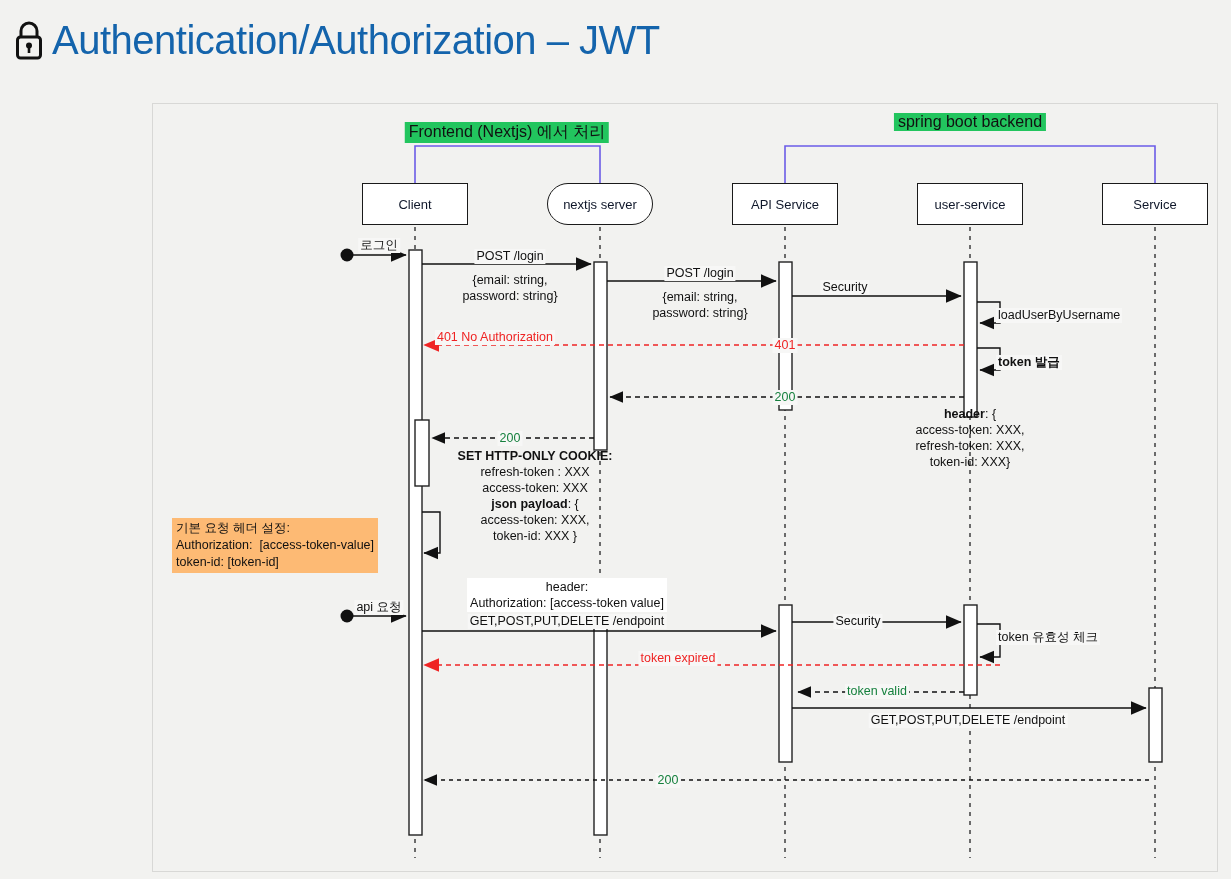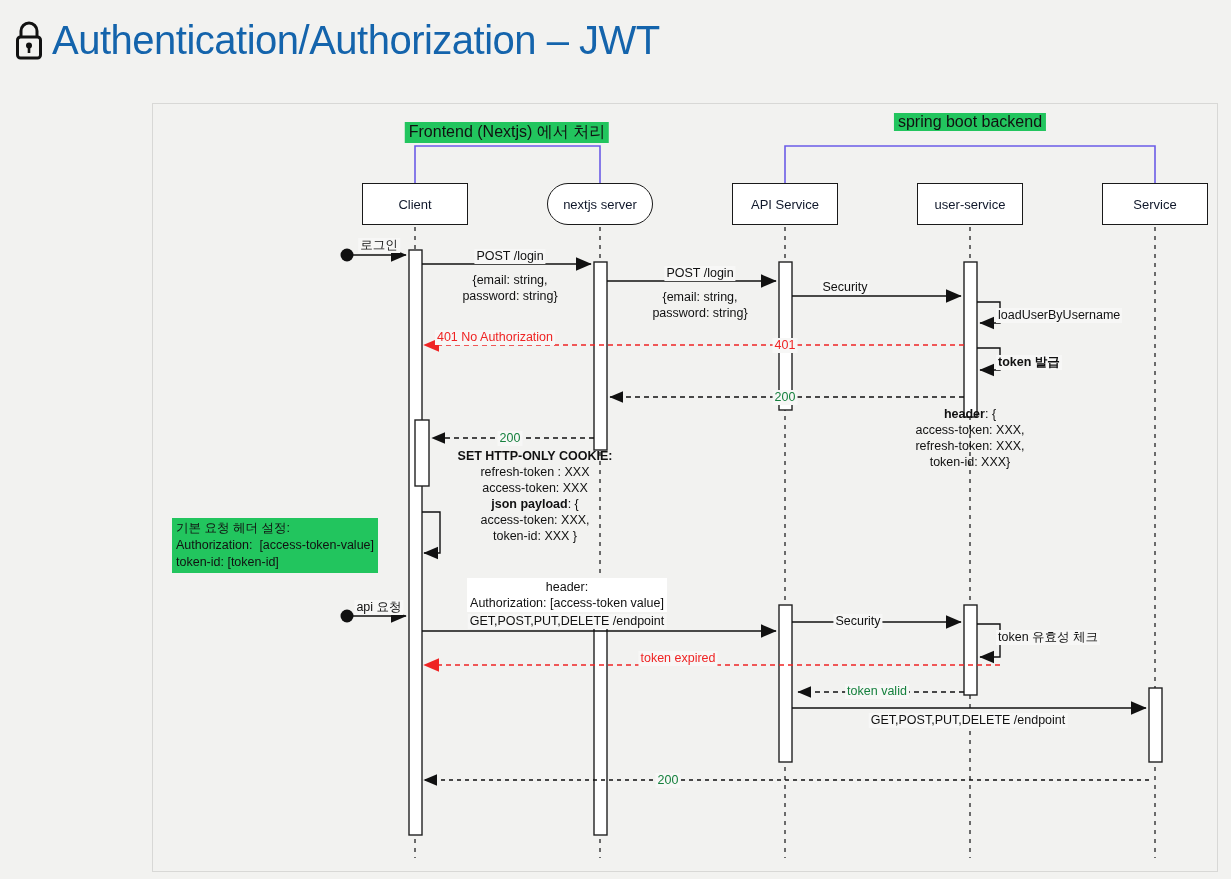--- a/index.html
+++ b/index.html
@@ -29,21 +29,21 @@
   .pbox span{font-size:13px;color:#0f172a;white-space:nowrap;}
 
   
   .lbl{position:absolute;font-size:12.5px;color:#111;white-space:nowrap;line-height:15px;}
   .lbl.ctr{transform:translateX(-50%);text-align:center;}
   .lbl.bg{background:#f7f7f6;padding:0 2px;}
   .lbl.white{background:#ffffff;padding:1px 3px;}
   .red{color:#ef2424;}
   .blue{color:#15803d;}
   .multi{line-height:16px;white-space:pre;text-align:center;}
-  .note{position:absolute;background:#22c55e;padding:2px 4px;font-size:12.5px;line-height:17px;color:#111;white-space:pre;}
+  .note{position:absolute;background:#fdba74;padding:2px 4px;font-size:12.5px;line-height:17px;color:#111;white-space:pre;}
   .grouplbl{position:absolute;font-size:16px;color:#111;transform:translateX(-50%);background:#22c55e;padding:0 4px;}
 </style>
 </head>
 <body>
 
 <div id="root">
 
   <div class="title-bar">
     <svg class="lock-icon" viewBox="0 0 34 44">
       <path d="M9 19 V13 a8 8 0 0 1 16 0 V19" fill="none" stroke="#111" stroke-width="3"></path>

